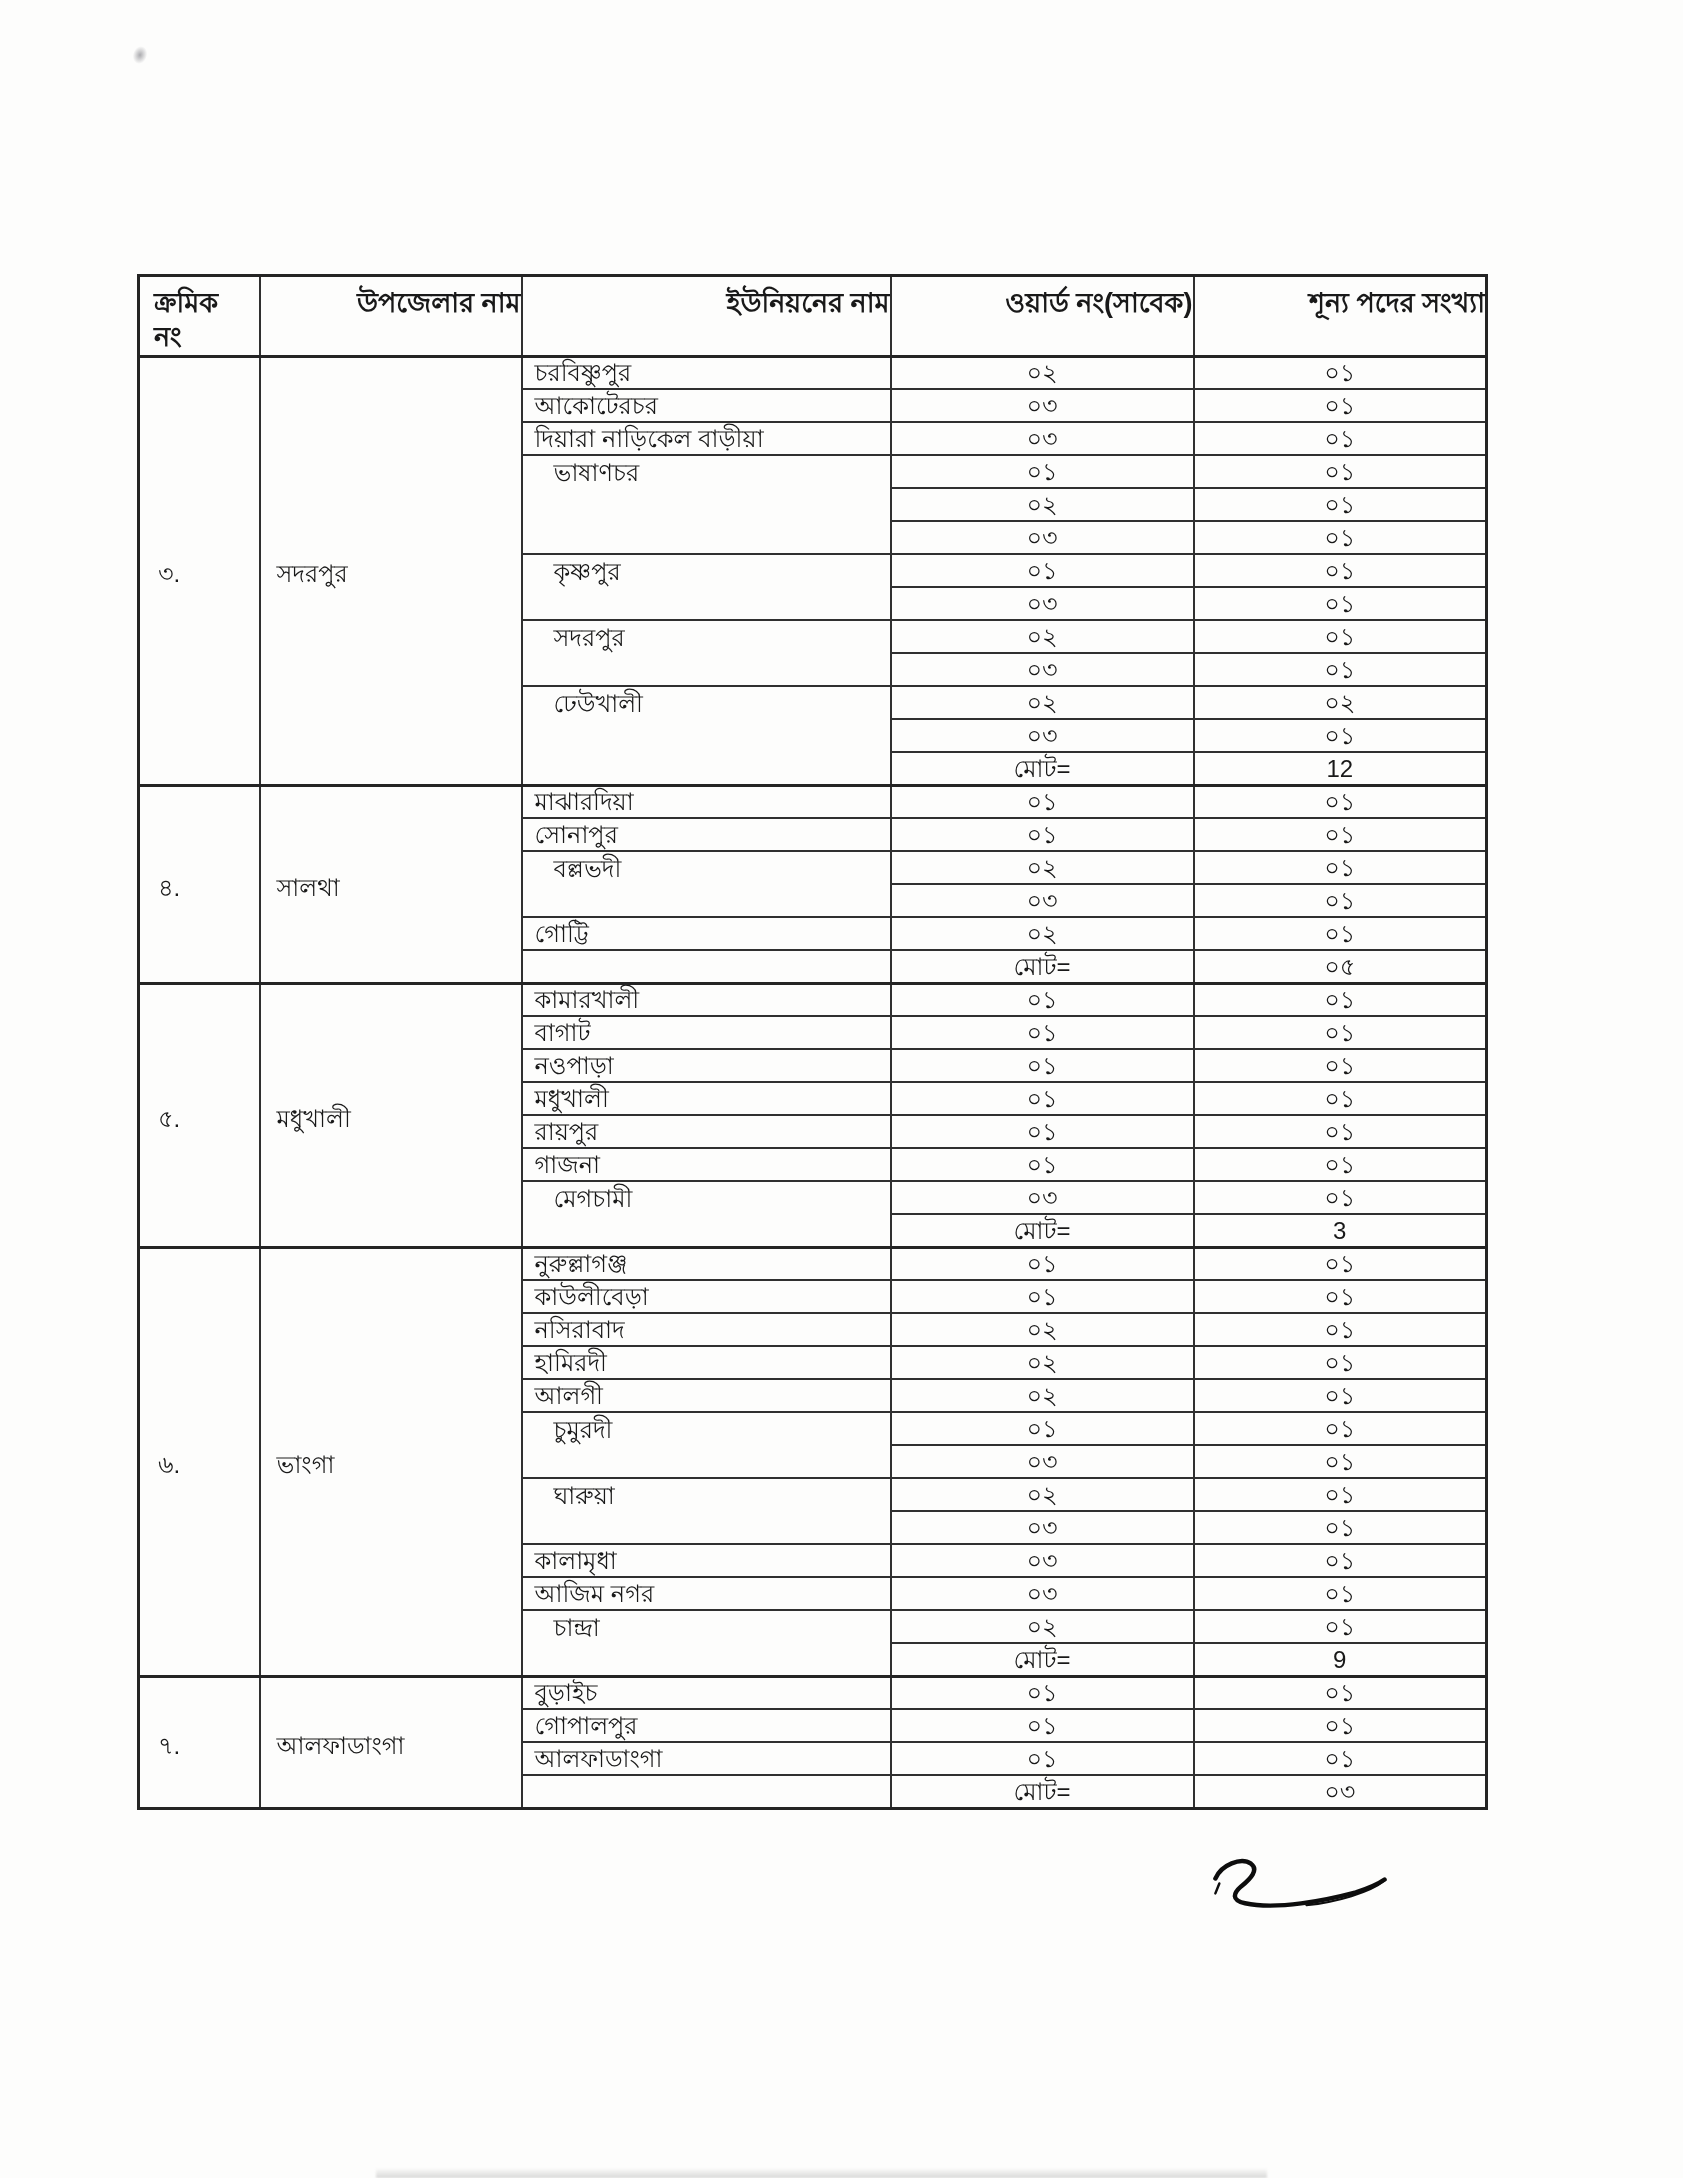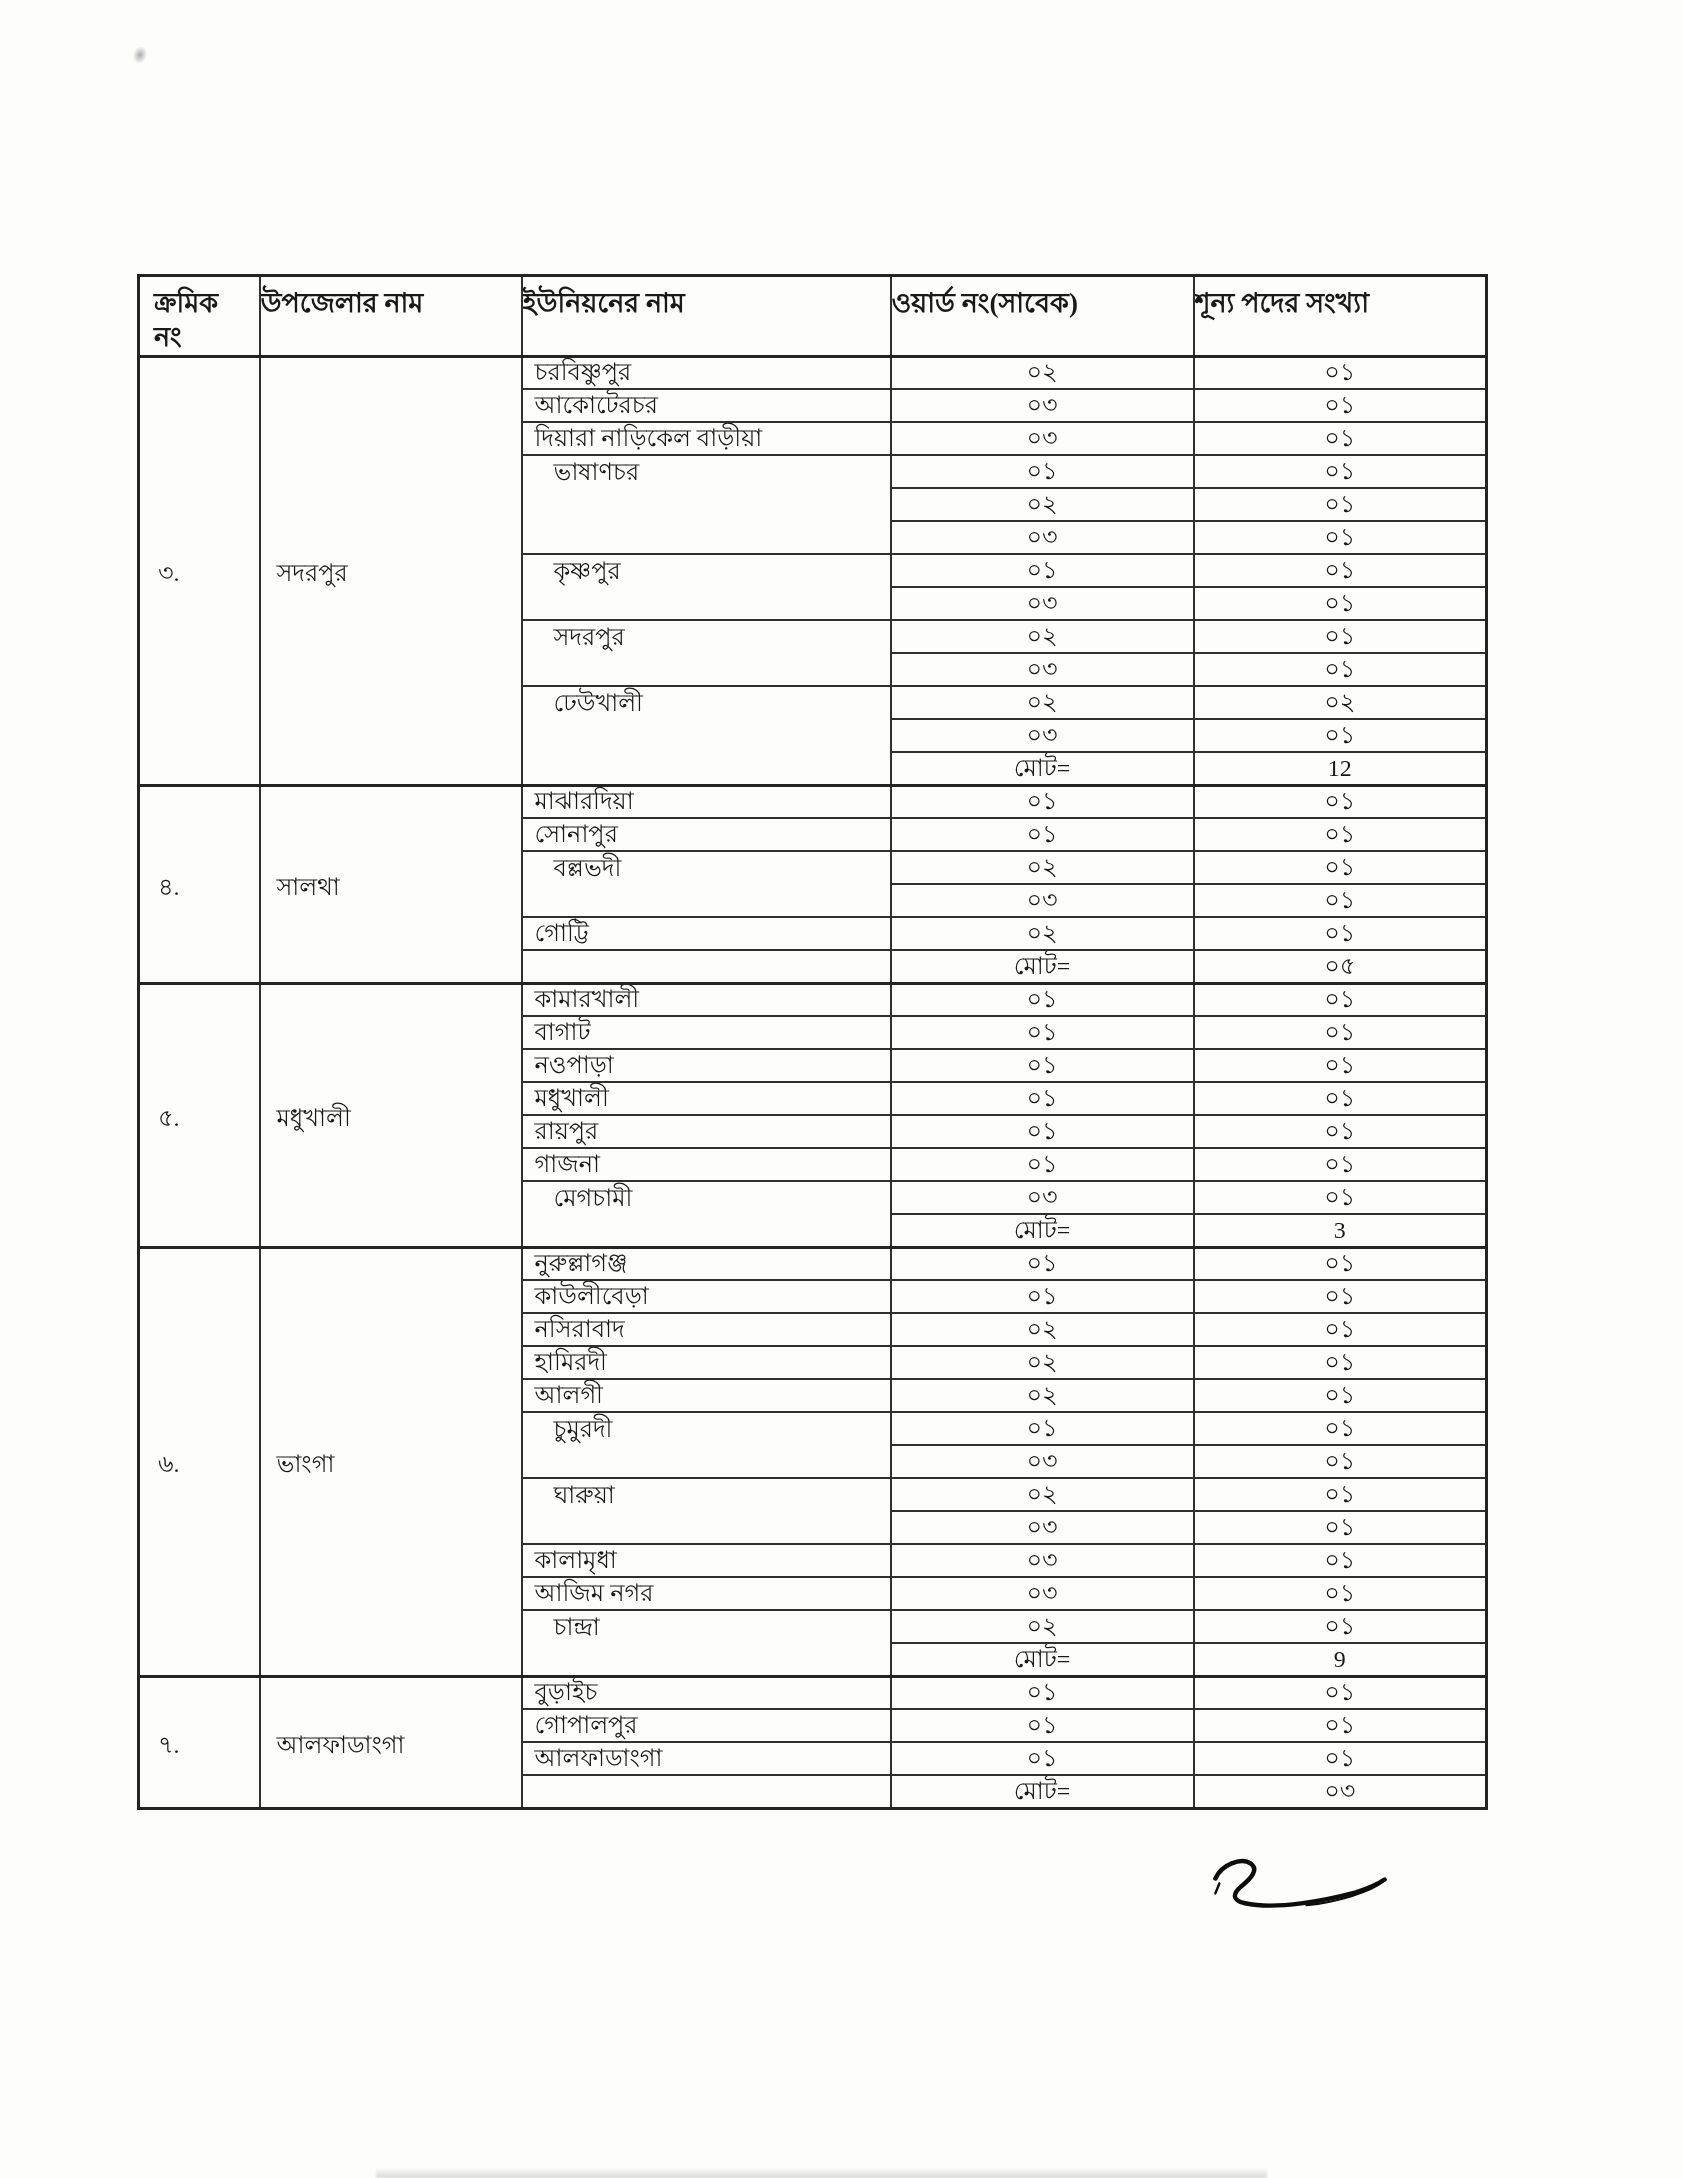--- a/index.html
+++ b/index.html
@@ -1,21 +1,21 @@
 <!DOCTYPE html>
 <html><head>
 <meta charset="utf-8">
 <style>
   html,body{margin:0;padding:0;background:#ffffff;}
   .page{
     position:relative;
     width:1683px;height:2178px;
     background:#fdfdfc;
     overflow:hidden;
-    font-family:Liberation Serif, serif;
+    font-family:Liberation Sans, sans-serif;
     color:#191919;
   }
   
   table.vtable{
     position:absolute;left:137px;top:274px;
     width:1348px;
     border-collapse:collapse;
     table-layout:fixed;
     border:3px solid #242424;
     background:transparent;
@@ -29,21 +29,21 @@
     border:2px solid #303030;
     padding:0;
     overflow:hidden;
   }
   .vtable thead tr{height:77px;}
   .vtable thead th{
     vertical-align:top;
     padding-top:10px;
     font-size:27px;
     font-weight:600;
-    text-align:left;
+    text-align:right;
     border-bottom:3px solid #242424;
     line-height:1.25;
   }
   .vtable thead th.first{
     text-align:left;
     padding-left:14px;
     padding-right:30px;
   }
   .vtable tbody tr{height:33px;}
   .vtable tbody td{

